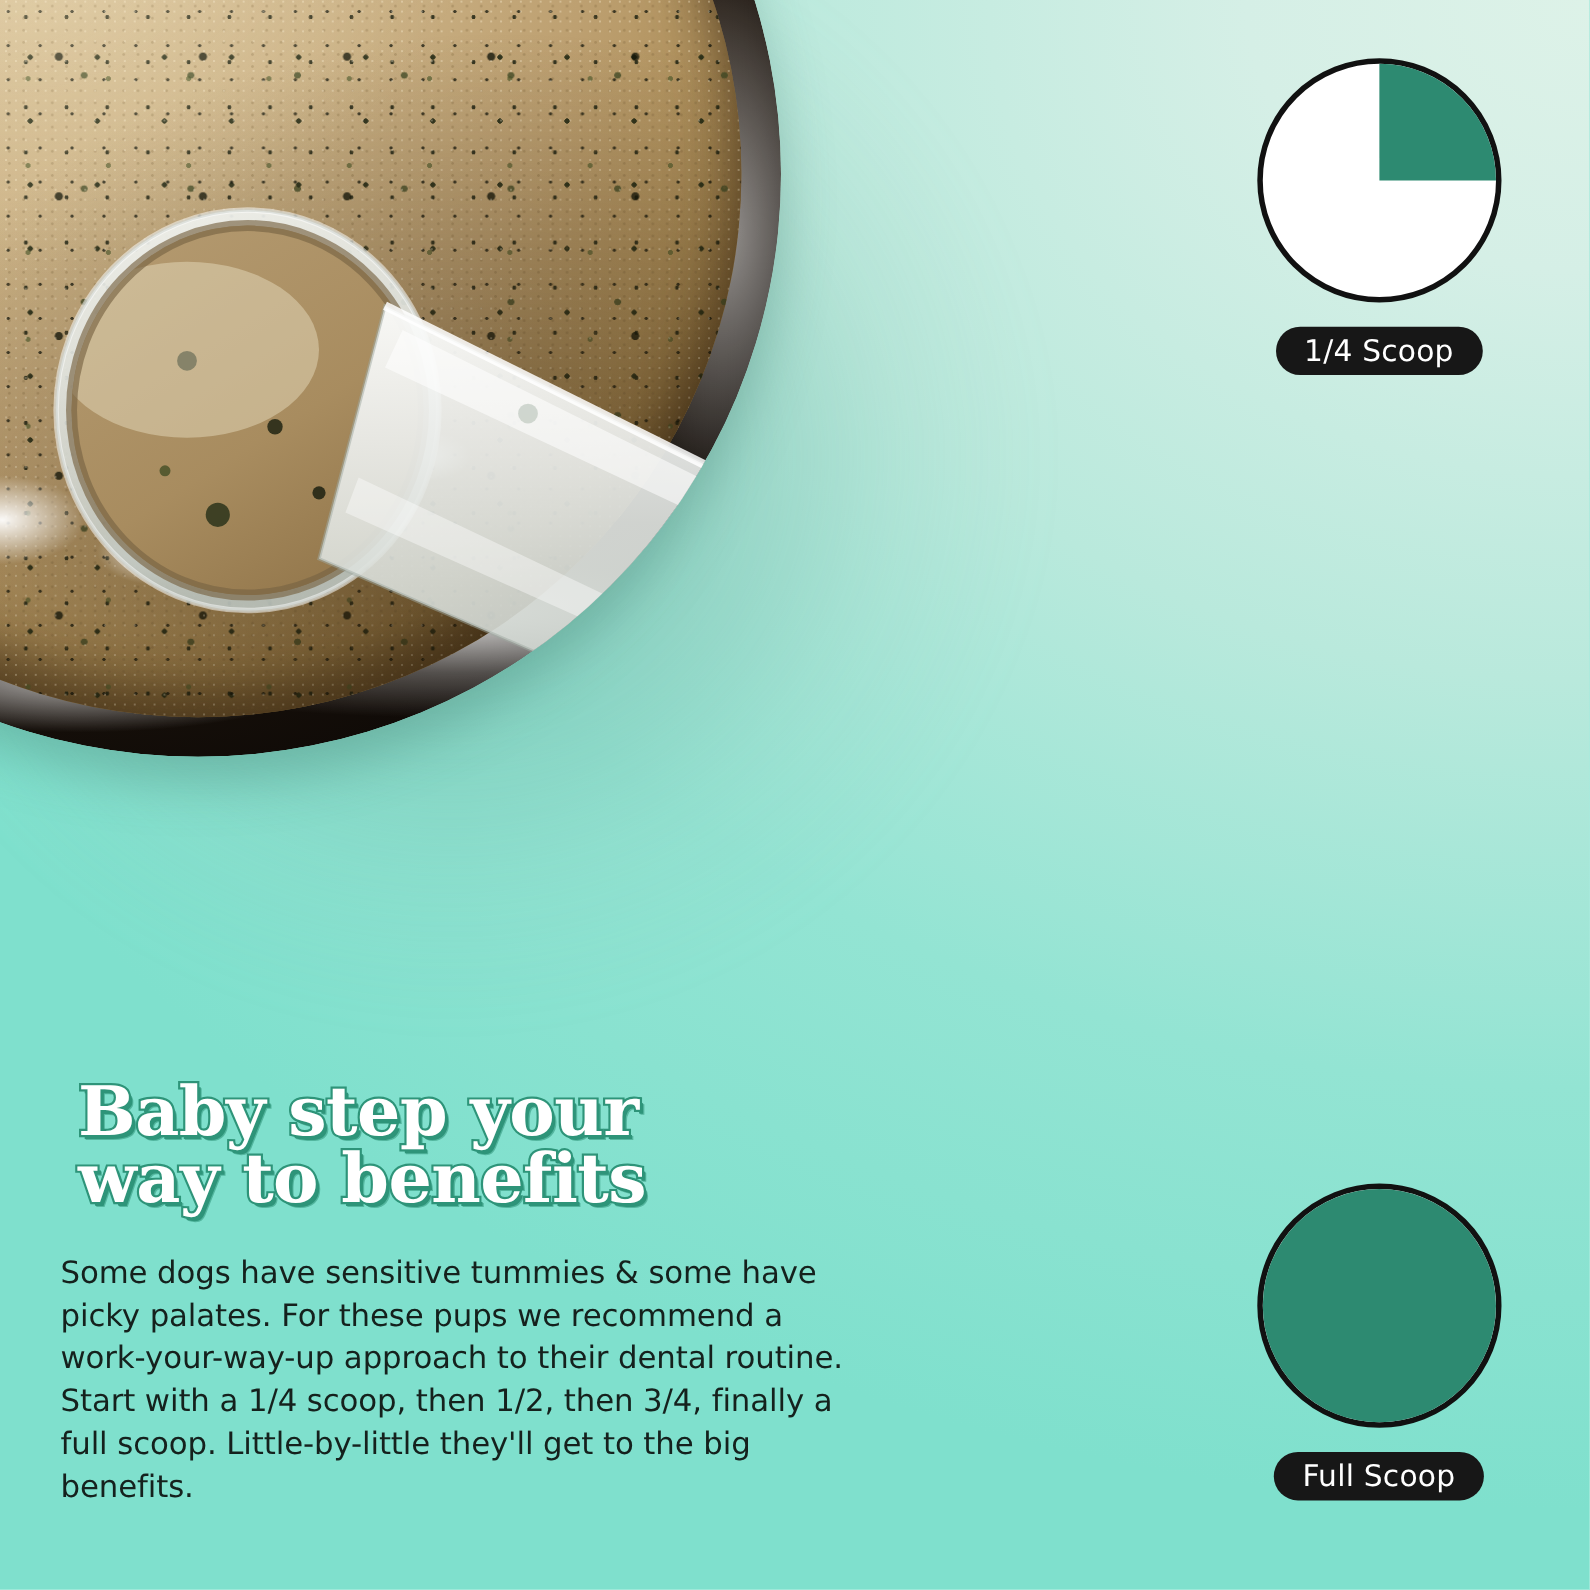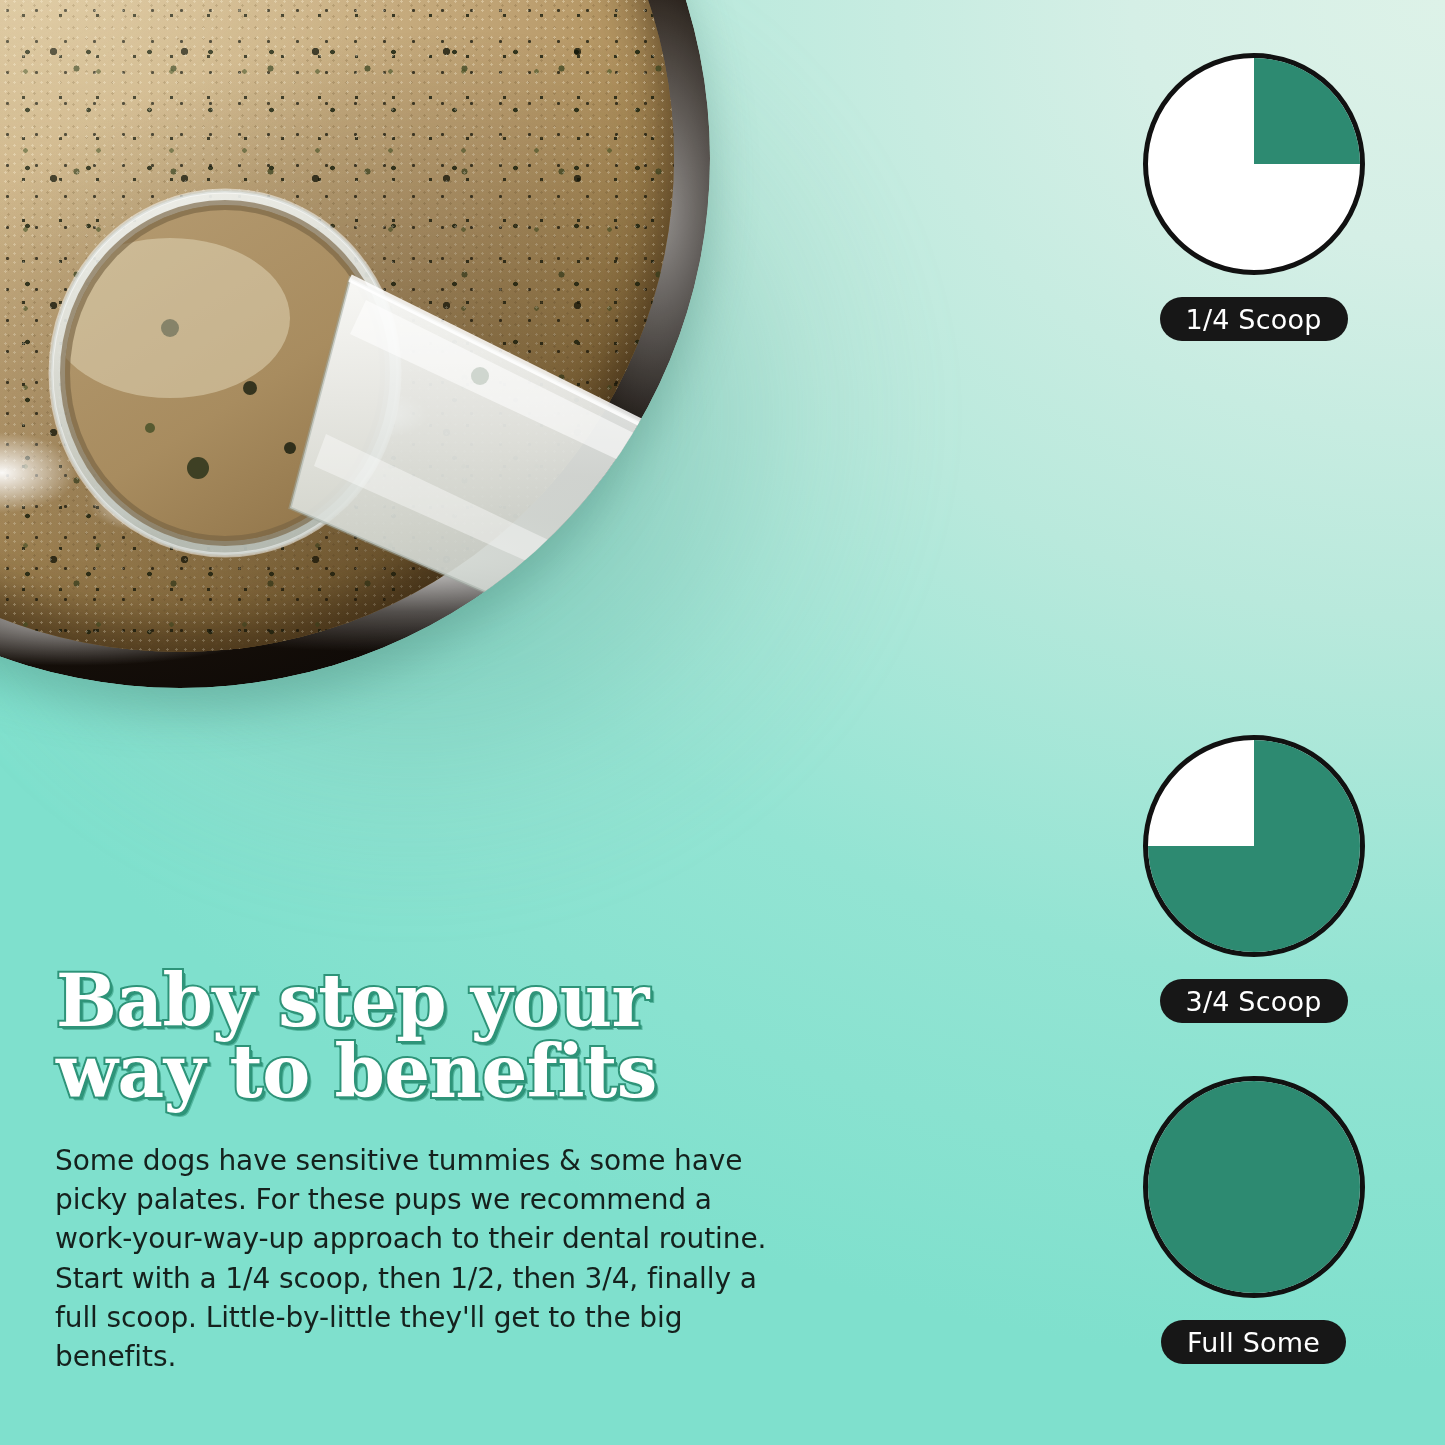--- a/index.html
+++ b/index.html
@@ -122,24 +122,24 @@
     font-size:27px;
     font-weight:400;
     letter-spacing:.2px;
     width:max-content;
     padding:0 26px;
     font-family:"DejaVu Sans", sans-serif;
   }
   
   .copy{position:absolute;left:55px;top:965px;width:760px;}
   .headline{
-    margin:1px;
+    margin:16px;
     font-family:"DejaVu Serif", serif;
     font-weight:700;
-    font-size:72px;
+    font-size:62px;
     line-height:.98;
     color:#ffffff;
     letter-spacing:-0.5px;
     -webkit-text-stroke:4px #2e9479;
     paint-order:stroke fill;
     text-shadow:
        3px 3px 0 #2e9479,
        4px 4px 0 rgba(46,148,121,.55);
     white-space:pre-line;
   }
@@ -224,36 +224,28 @@
     <div class="dial-group" style="top:53px">
       <div class="dial">
         <svg class="fill" viewBox="0 0 100 100">
           <path d="M50 50 L50 0 A50 50 0 0 1 100 50 Z" fill="#2d8a71"></path>
         </svg>
       </div>
       <div class="pill">1/4 Scoop</div>
     </div>
 
 
-    <div class="dial-group" style="top:735px">
-      <div class="dial">
-        <svg class="fill" viewBox="0 0 100 100">
-          <path d="M50 50 L50 0 A50 50 0 1 1 0 50 Z" fill="#2d8a71"></path>
-        </svg>
-      </div>
-      <div class="pill">3/4 Scoop</div>
-    </div>
 
     <div class="dial-group" style="top:1076px">
       <div class="dial">
         <svg class="fill" viewBox="0 0 100 100">
           <circle cx="50" cy="50" r="50" fill="#2d8a71"></circle>
         </svg>
       </div>
-      <div class="pill">Full Some</div>
+      <div class="pill">Full Scoop</div>
     </div>
 
   </div>
 
   <div class="copy">
     <h1 class="headline">Baby step your
 way to benefits</h1>
     <p class="body-copy">Some dogs have sensitive tummies &amp; some have picky palates. For these pups we recommend a work-your-way-up approach to their dental routine. Start with a 1/4 scoop, then 1/2, then 3/4, finally a full scoop. Little-by-little they'll get to the big benefits.</p>
   </div>
 

